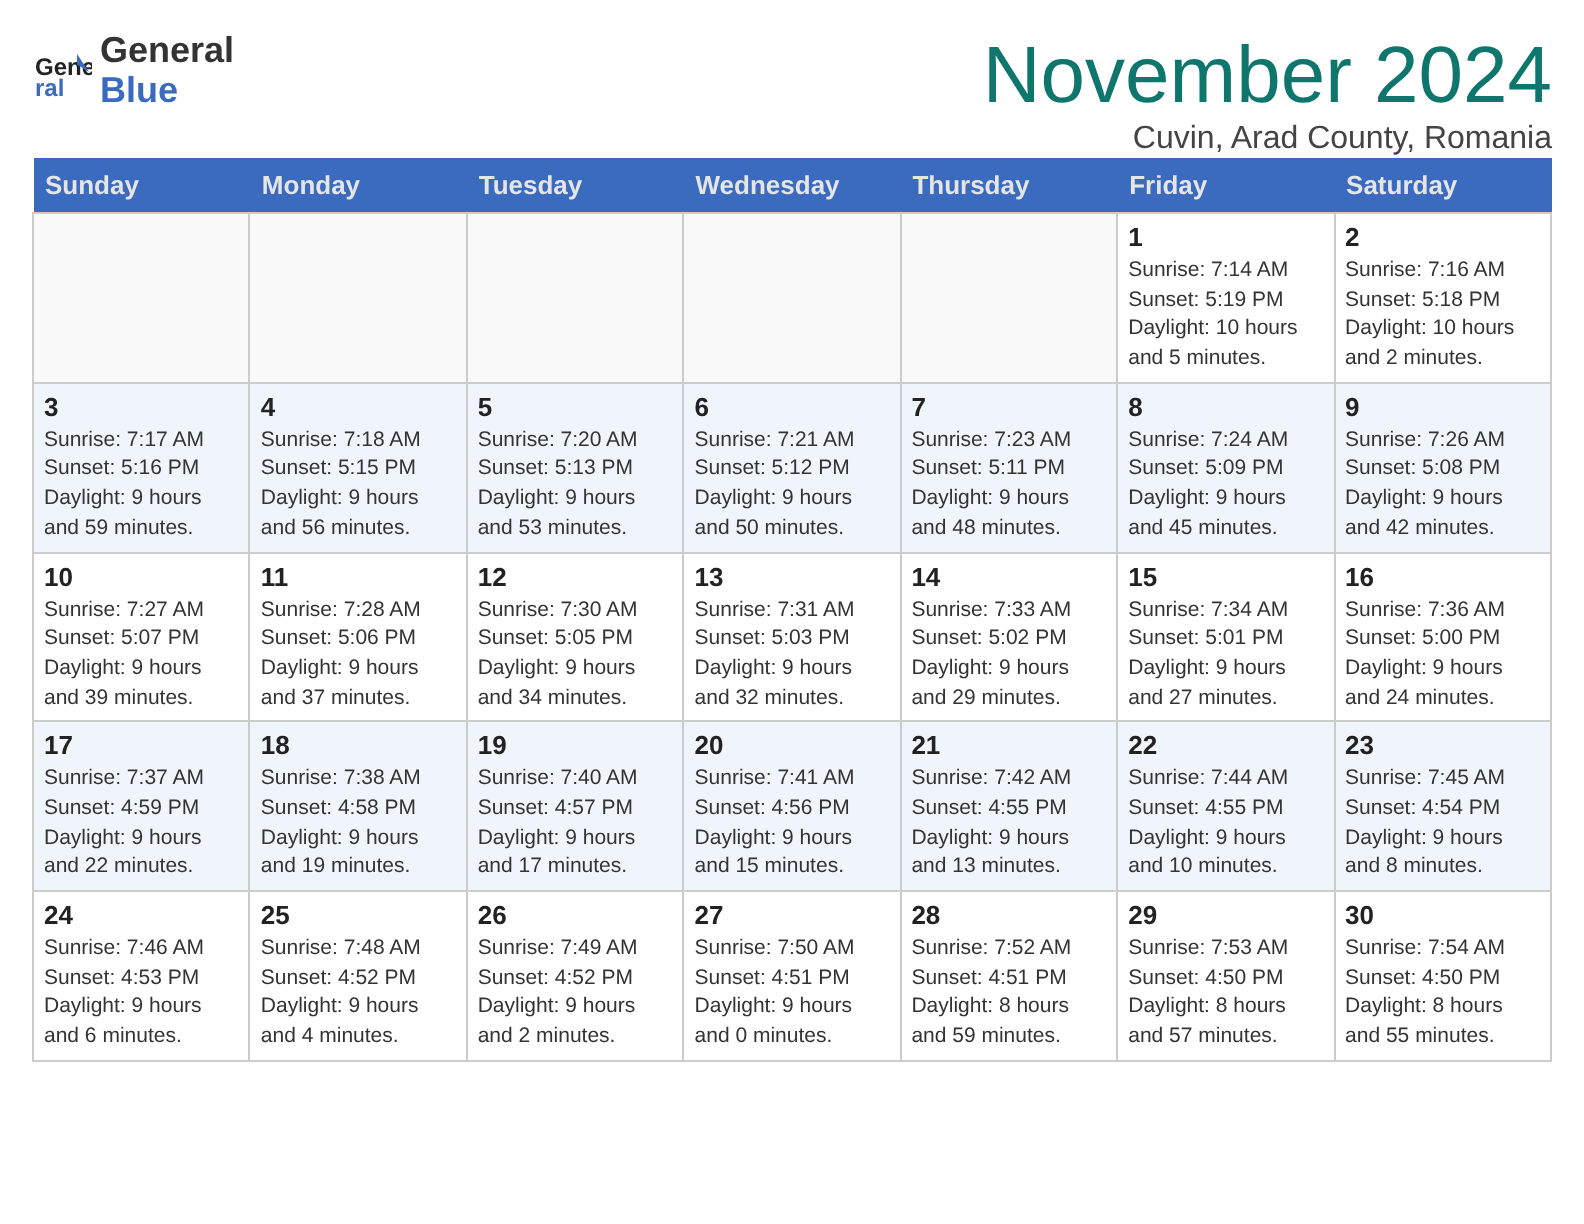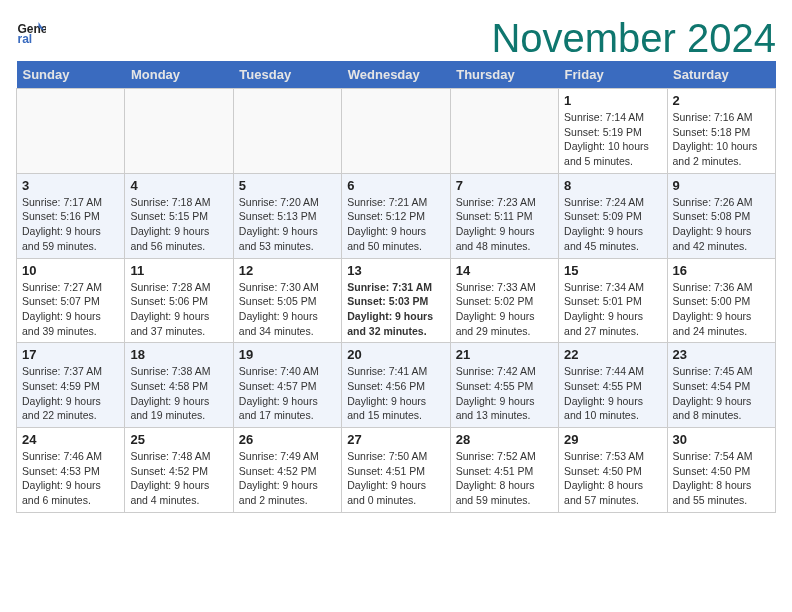--- a/index.html
+++ b/index.html
@@ -83,23 +83,28 @@
 </head>
 <body>
 
 <div class="header-section">
   <div class="logo">
     <svg class="logo-icon" viewBox="0 0 40 40">
       <text x="2" y="22" font-size="16" font-weight="bold" fill="#222">Gene</text>
       <text x="2" y="36" font-size="16" font-weight="bold" fill="#3a6bbf">ral</text>
       <polygon points="30,8 38,20 30,15" fill="#3a6bbf"></polygon>
     </svg>
+    <div class="logo-text">
+      <span>General</span>
+      <span style="color:#3a6bbf;">Blue</span>
+    </div>
   </div>
   <div class="title-area">
     <div class="month-title">November 2024</div>
+    <div class="location-title">Cuvin, Arad County, Romania</div>
   </div>
 </div>
 
 <table>
   <thead>
     <tr id="header-row">
         <th>Sunday</th>
         <th>Monday</th>
         <th>Tuesday</th>
         <th>Wednesday</th>
@@ -186,21 +191,21 @@
 Daylight: 9 hours and 37 minutes.</div>
         </td>
         <td>
           <div class="day-num">12</div>
           <div class="day-info" style="white-space: pre-line;">Sunrise: 7:30 AM
 Sunset: 5:05 PM
 Daylight: 9 hours and 34 minutes.</div>
         </td>
         <td>
           <div class="day-num">13</div>
-          <div class="day-info" style="white-space: pre-line; font-weight: bold;">Sunrise: 7:31 AM
+          <div class="day-info" style="white-space: pre-line;">Sunrise: 7:31 AM
 Sunset: 5:03 PM
 Daylight: 9 hours and 32 minutes.</div>
         </td>
         <td>
           <div class="day-num">14</div>
           <div class="day-info" style="white-space: pre-line;">Sunrise: 7:33 AM
 Sunset: 5:02 PM
 Daylight: 9 hours and 29 minutes.</div>
         </td>
         <td>

